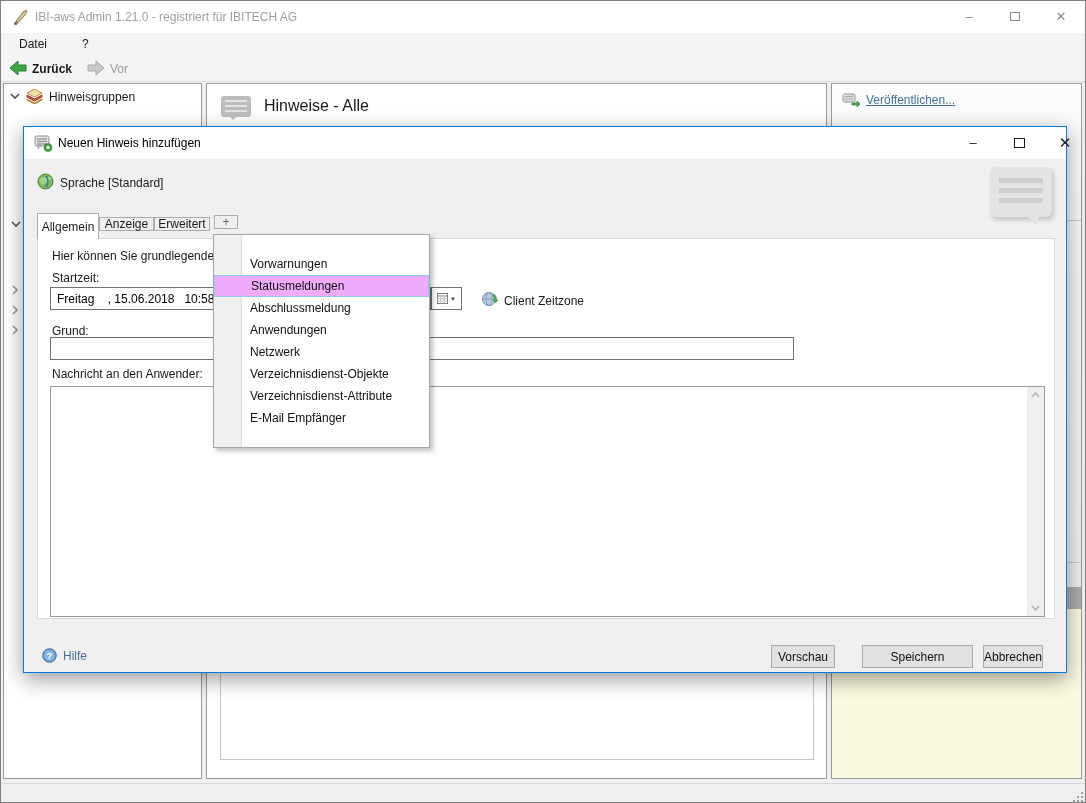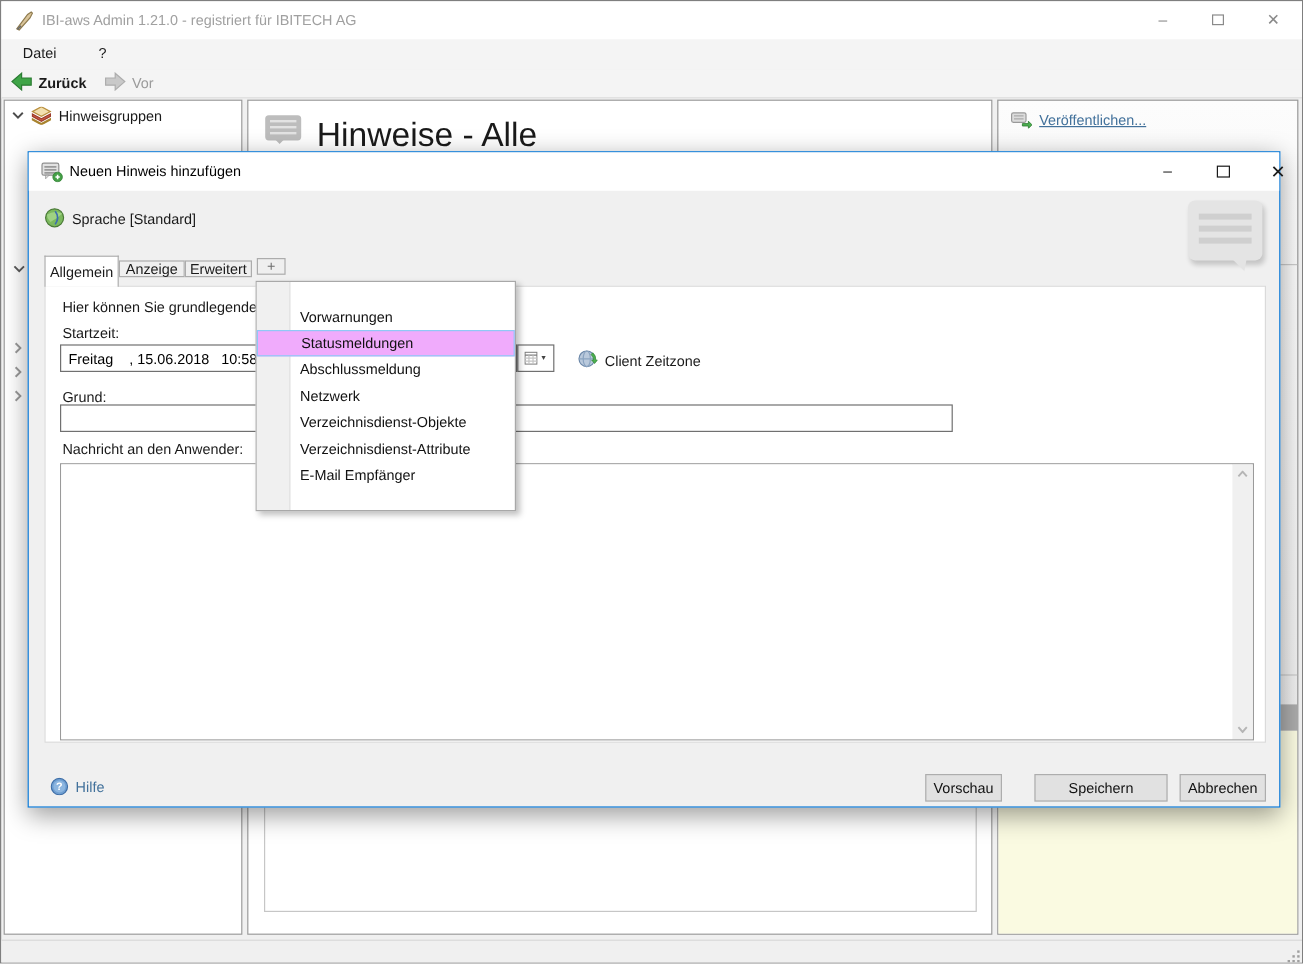--- a/index.html
+++ b/index.html
@@ -108,21 +108,21 @@
       </svg>
   </div>
 
   <div class="abs panel" style="left:205px;top:82px;width:621px;height:696px">
     <div class="abs bubble" style="left:14px;top:12px;width:30px;height:21px">
       <span class="ln" style="top:4px"></span>
         <span class="ln" style="top:9px"></span>
         <span class="ln" style="top:14px"></span>
       <span class="tail" style="left:6px;bottom:-9px;border-top-color:#bdbdbd"></span>
     </div>
-    <div class="abs" style="left:57px;top:13px;font-size:28px;color:#1a1a1a">Hinweise - Alle</div>
+    <div class="abs" style="left:57px;top:13px;font-size:16px;color:#1a1a1a">Hinweise - Alle</div>
 
     <div class="abs" style="left:13px;top:300px;width:594px;height:376px;border:1px solid #c6c6c6;background:#fff"></div>
   </div>
 
   <div class="abs panel" style="left:830px;top:82px;width:251px;height:696px;background:linear-gradient(#fcfcfc,#e9e9e9)">
     <div class="treerow" style="margin:9px 0 0 10px">
       <svg width="18" height="14" viewBox="0 0 18 14">
         <rect x="1" y="1" width="12" height="8" rx="1.5" fill="#dcdcdc" stroke="#9a9a9a"></rect>
         <line x1="3" y1="3.5" x2="11" y2="3.5" stroke="#aaa"></line>
           <line x1="3" y1="6" x2="11" y2="6" stroke="#aaa"></line>
@@ -230,27 +230,28 @@
     <div class="abs treerow" style="left:18px;top:521px">
       <svg width="15" height="15" viewBox="0 0 15 15">
         <circle cx="7.5" cy="7.5" r="6.8" fill="#6f9fd2" stroke="#3f6fa8"></circle>
         <circle cx="7.5" cy="7.5" r="5" fill="#8db6e0"></circle>
         <text x="7.5" y="10.7" text-anchor="middle" font-size="9" font-weight="bold" fill="#fff" font-family="Liberation Sans,sans-serif">?</text>
       </svg>
       <span class="link" style="text-decoration:none">Hilfe</span>
     </div>
     <div class="abs btn" style="left:747px;top:518px;width:64px;height:23px">Vorschau</div>
     <div class="abs btn" style="left:838px;top:518px;width:111px;height:23px">Speichern</div>
-    <div class="abs btn" style="left:959px;top:518px;width:72px;height:23px">Abbrechen</div>
+    <div class="abs btn" style="left:959px;top:518px;width:60px;height:23px">Abbrechen</div>
   </div>
 
   <div class="abs ddmenu">
     <div class="ddgutter"></div>
     <div class="dditem">Vorwarnungen</div>
     <div class="dditem sel">Statusmeldungen</div>
     <div class="dditem">Abschlussmeldung</div>
+    <div class="dditem">Anwendungen</div>
     <div class="dditem">Netzwerk</div>
     <div class="dditem">Verzeichnisdienst-Objekte</div>
     <div class="dditem">Verzeichnisdienst-Attribute</div>
     <div class="dditem">E-Mail Empfänger</div>
   </div>
 
 </div>
 
 </body></html>

